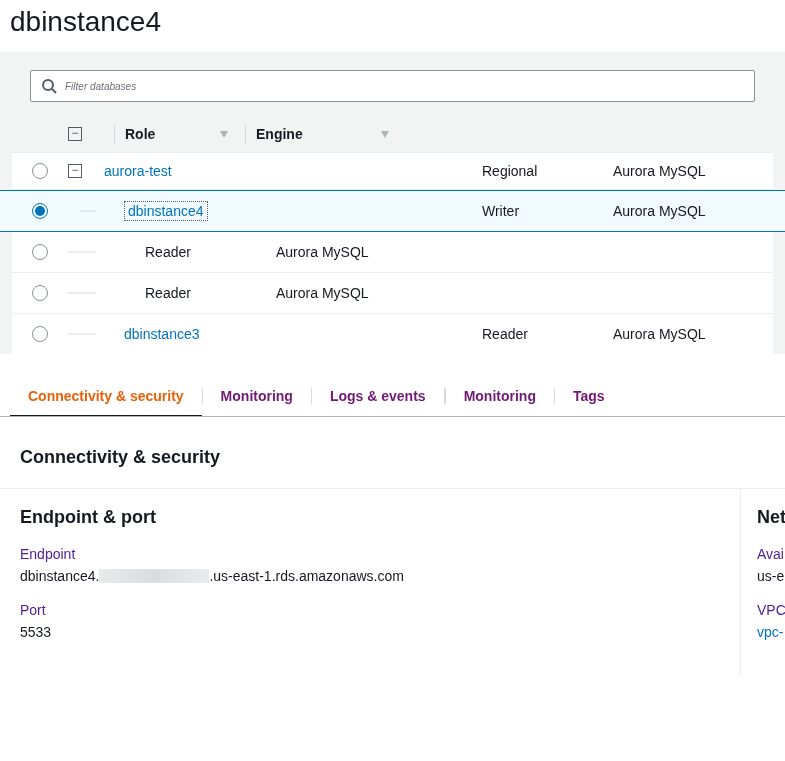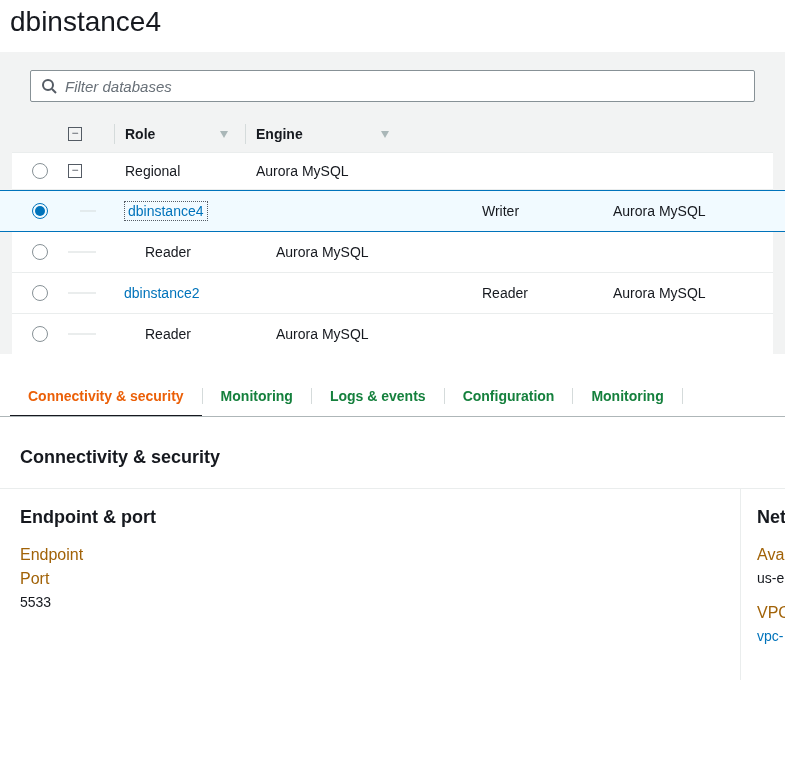--- a/index.html
+++ b/index.html
@@ -40,21 +40,21 @@
   }
   .search-input svg {
     color: #545b64;
     margin: 0 8px 0 10px;
     flex-shrink: 0;
   }
   .search-input input {
     flex: 1;
     border: 0;
     outline: none;
-    font-size: 15px;
+    font-size: 10px;
     font-style: italic;
     color: #7f1d1d;
     background: transparent;
     padding-right: 10px;
   }
   .search-input input::placeholder { color: #687078; font-style: italic; }
 
   .tbl-wrap { position: relative; }
   .tbl-header {
     display: flex;
@@ -149,21 +149,21 @@
     display: flex;
     margin-top: 22px;
     border-bottom: 1px solid #aeb6b8;
     padding: 0 10px;
     overflow: hidden;
   }
   .tab {
     padding: 12px 18px;
     font-size: 14px;
     font-weight: 700;
-    color: #15803d;
+    color: #701a75;
     cursor: pointer;
     position: relative;
     white-space: nowrap;
   }
   .tab-sep {
     width: 1px;
     background: #d5dbdb;
     margin: 12px 0;
   }
   .tab.active {
@@ -196,22 +196,22 @@
     flex: 0 0 260px;
     padding-left: 16px;
     overflow: hidden;
   }
   .panel h3 {
     font-size: 18px;
     font-weight: 700;
     margin-bottom: 18px;
   }
   .field-label {
-    color: #a16207;
-    font-size: 16px;
+    color: #4c1d95;
+    font-size: 14px;
     margin-bottom: 6px;
   }
   .field-value {
     font-size: 14px;
     color: #16191f;
     margin-bottom: 18px;
   }
   .field-value .redacted {
     display: inline-block;
     width: 110px; height: 14px;
@@ -272,20 +272,23 @@
 
       <div class="row">
         <div class="col-radio">
             <div class="radio"></div>
           </div>
         <div class="col-tree">
           <div class="expand-box">
               <span>−</span>
             </div>
         </div>
+        <div class="col-id">
+            <a class="link-text">aurora-test</a>
+          </div>
         <div class="col-sep" style="background:transparent"></div>
         <div class="col-role">
             <span class="cell-text">Regional</span>
           </div>
         <div class="col-sep" style="background:transparent"></div>
         <div class="col-engine">
             <span class="cell-text">Aurora MySQL</span>
           </div>
       </div>
 
@@ -332,74 +335,77 @@
 
       <div class="row">
         <div class="col-radio">
             <div class="radio"></div>
           </div>
         <div class="col-tree" style="width:56px;">
           <svg width="30" height="20">
               <line x1="0" y1="10" x2="28" y2="10" stroke="#d5dbdb" stroke-width="1"></line>
             </svg>
         </div>
-        <div class="col-id">
-            <a class="link-text">dbinstance2</a>
-          </div>
         <div class="col-sep" style="background:transparent"></div>
         <div class="col-role">
             <span class="cell-text">Reader</span>
           </div>
         <div class="col-sep" style="background:transparent"></div>
         <div class="col-engine">
             <span class="cell-text">Aurora MySQL</span>
           </div>
       </div>
 
       <div class="row" style="border-bottom:0;">
         <div class="col-radio">
             <div class="radio"></div>
           </div>
         <div class="col-tree" style="width:56px;">
           <svg width="30" height="20">
               <line x1="0" y1="10" x2="28" y2="10" stroke="#d5dbdb" stroke-width="1"></line>
             </svg>
         </div>
+        <div class="col-id">
+            <a class="link-text">dbinstance3</a>
+          </div>
         <div class="col-sep" style="background:transparent"></div>
         <div class="col-role">
             <span class="cell-text">Reader</span>
           </div>
         <div class="col-sep" style="background:transparent"></div>
         <div class="col-engine">
             <span class="cell-text">Aurora MySQL</span>
           </div>
       </div>
     </div>
   </div>
 </div>
 
 <div class="tabs">
   <div class="tab active">Connectivity &amp; security</div>
   <div class="tab-sep"></div>
   <div class="tab">Monitoring</div>
   <div class="tab-sep"></div>
   <div class="tab">Logs &amp; events</div>
   <div class="tab-sep"></div>
-  <div class="tab">Configuration</div>
   <div class="tab-sep"></div>
   <div class="tab">Monitoring</div>
   <div class="tab-sep"></div>
+  <div class="tab">Tags</div>
 </div>
 
 <div class="section-heading">Connectivity &amp; security</div>
 
 <div class="panel-row">
   <div class="panel">
     <h3>Endpoint &amp; port</h3>
     <div class="field-label">Endpoint</div>
+    <div class="field-value">
+      <span>dbinstance4.</span><span class="redacted"></span><span>.us-east-1.rds.amazonaws.com</span>
+    </div>
     <div class="field-label">Port</div>
     <div class="field-value">5533</div>
   </div>
 
   <div class="panel right">
     <h3>Net</h3>
     <div class="field-label">Avai</div>
     <div class="field-value">us-e</div>
     <div class="field-label">VPC</div>
     <div class="field-value vpc-link">vpc-</div>

